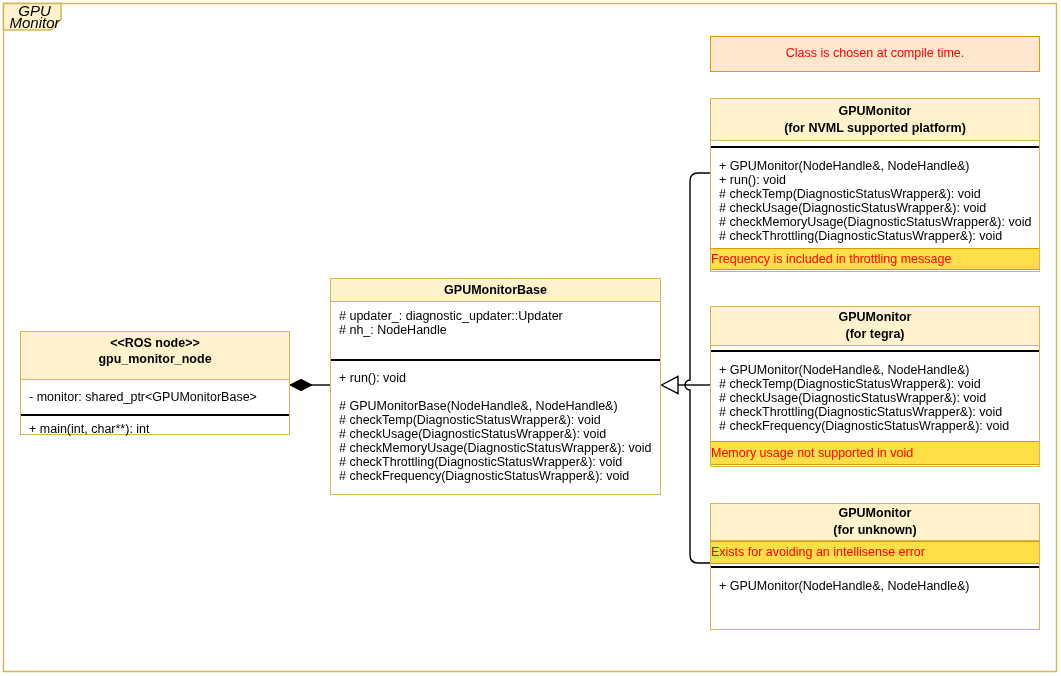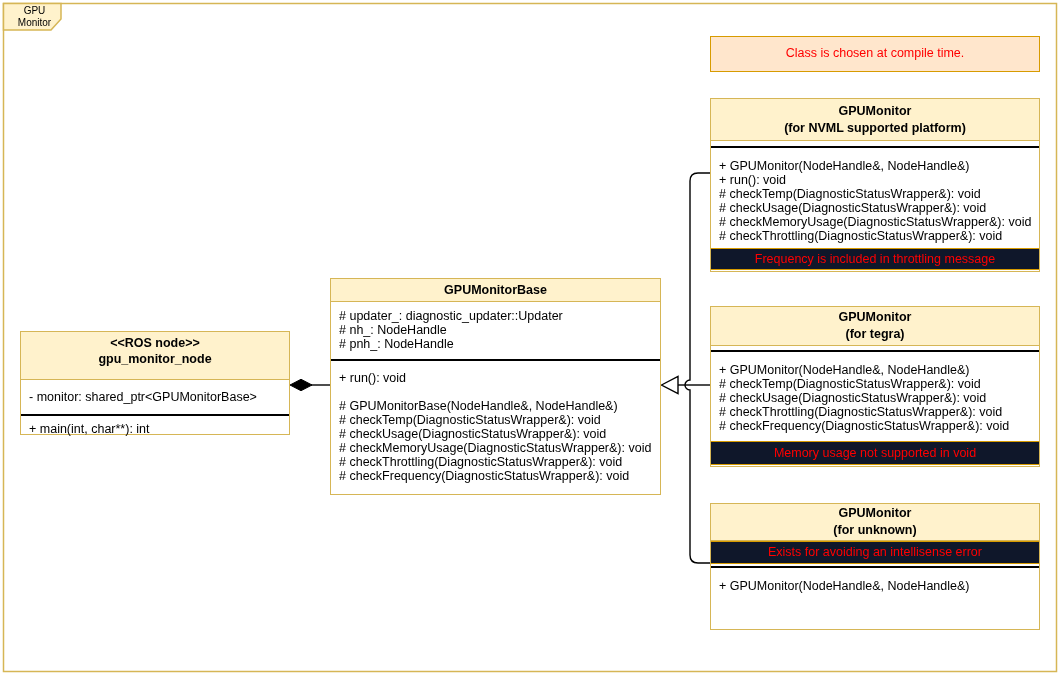--- a/index.html
+++ b/index.html
@@ -9,37 +9,37 @@
     width: 1061px; height: 676px;
     background: #ffffff;
     font-family: "Liberation Sans", sans-serif;
     font-size: 12.5px;
     color: #000;
     overflow: hidden;
   }
   .overlay { position:absolute; left:0; top:0; width:1061px; height:676px; z-index:1; }
   .frame-tab-label {
     position:absolute; left:3px; top:5px; width:63px; z-index:3;
-    text-align:center; font-size:10px; line-height:12px; color:#000;
+    text-align:center; font-size:15px; line-height:12px; color:#000;font-style:italic;
   }
   .uml {
     position:absolute; z-index:2; background:#ffffff;
     border:1.5px solid #D6B656;
   }
   .uml-header {
     background:#FFF2CC; border-bottom:1px solid #D6B656;
     text-align:center; font-weight:bold;
   }
   .hline1 { line-height:23px; }
   .hline2 { padding-top:4px; line-height:17px; }
   .sec { padding-left:8px; padding-right:8px; white-space:nowrap; overflow:hidden; }
   .line { min-height:14px; line-height:14px; white-space:nowrap; }
   .black-top { border-top:2px solid #000; }
   .note-band {
-    background:#0f172a; color:#FF0000; text-align:center;
+    background:#fde047; color:#FF0000; 
     border-top:1px solid #D79B00; border-bottom:1px solid #D79B00;
     overflow:hidden;
   }
   .note-float {
     position:absolute; z-index:2;
     background:#FFE6CC; border:1.5px solid #D79B00;
     color:#FF0000; text-align:center;
   }
 
   
@@ -107,21 +107,20 @@
     <div class="sec methods black-top">
         <div class="line">+ main(int, char**): int</div>
       </div>
   </div>
 
   <div id="cls-base" class="uml">
     <div class="uml-header hline1">GPUMonitorBase</div>
     <div class="sec attrs">
         <div class="line"># updater_: diagnostic_updater::Updater</div>
         <div class="line"># nh_: NodeHandle</div>
-        <div class="line"># pnh_: NodeHandle</div>
       </div>
     <div class="sec methods black-top">
         <div class="line">+ run(): void</div>
         <div class="line"></div>
         <div class="line"># GPUMonitorBase(NodeHandle&amp;, NodeHandle&amp;)</div>
         <div class="line"># checkTemp(DiagnosticStatusWrapper&amp;): void</div>
         <div class="line"># checkUsage(DiagnosticStatusWrapper&amp;): void</div>
         <div class="line"># checkMemoryUsage(DiagnosticStatusWrapper&amp;): void</div>
         <div class="line"># checkThrottling(DiagnosticStatusWrapper&amp;): void</div>
         <div class="line"># checkFrequency(DiagnosticStatusWrapper&amp;): void</div>

